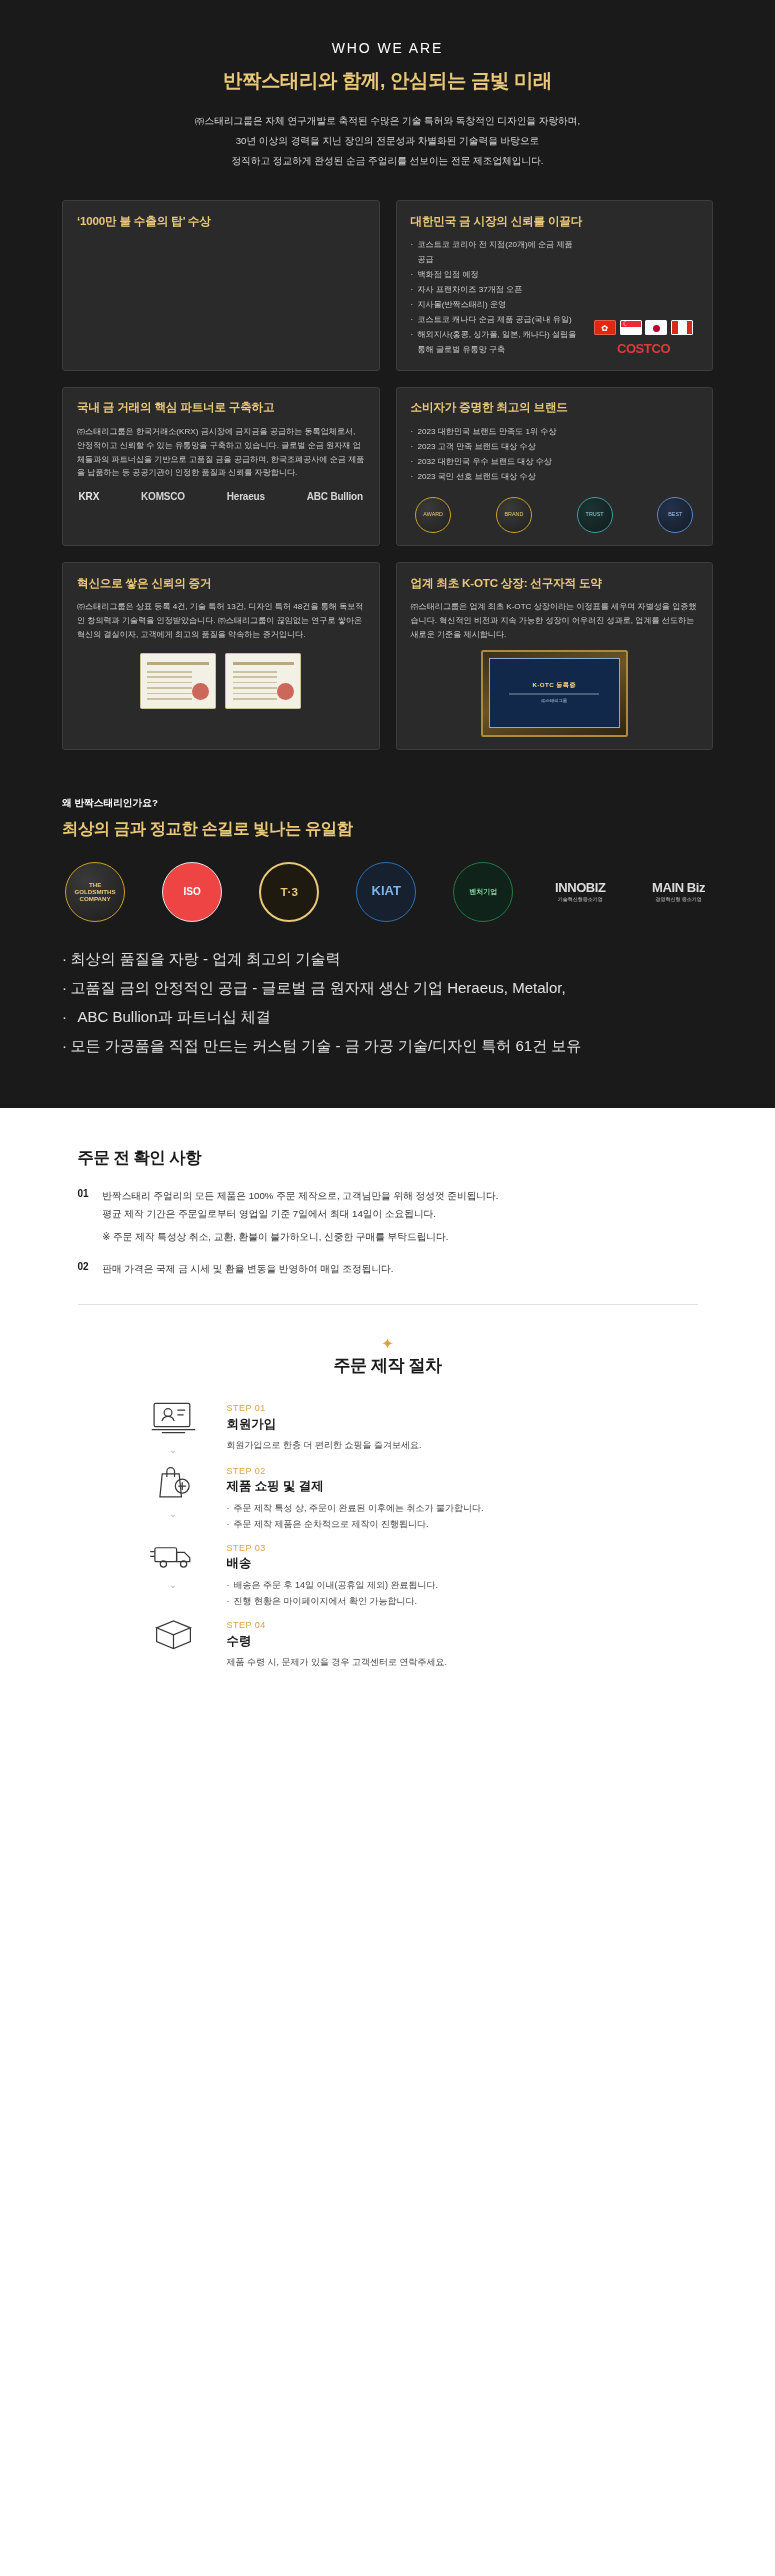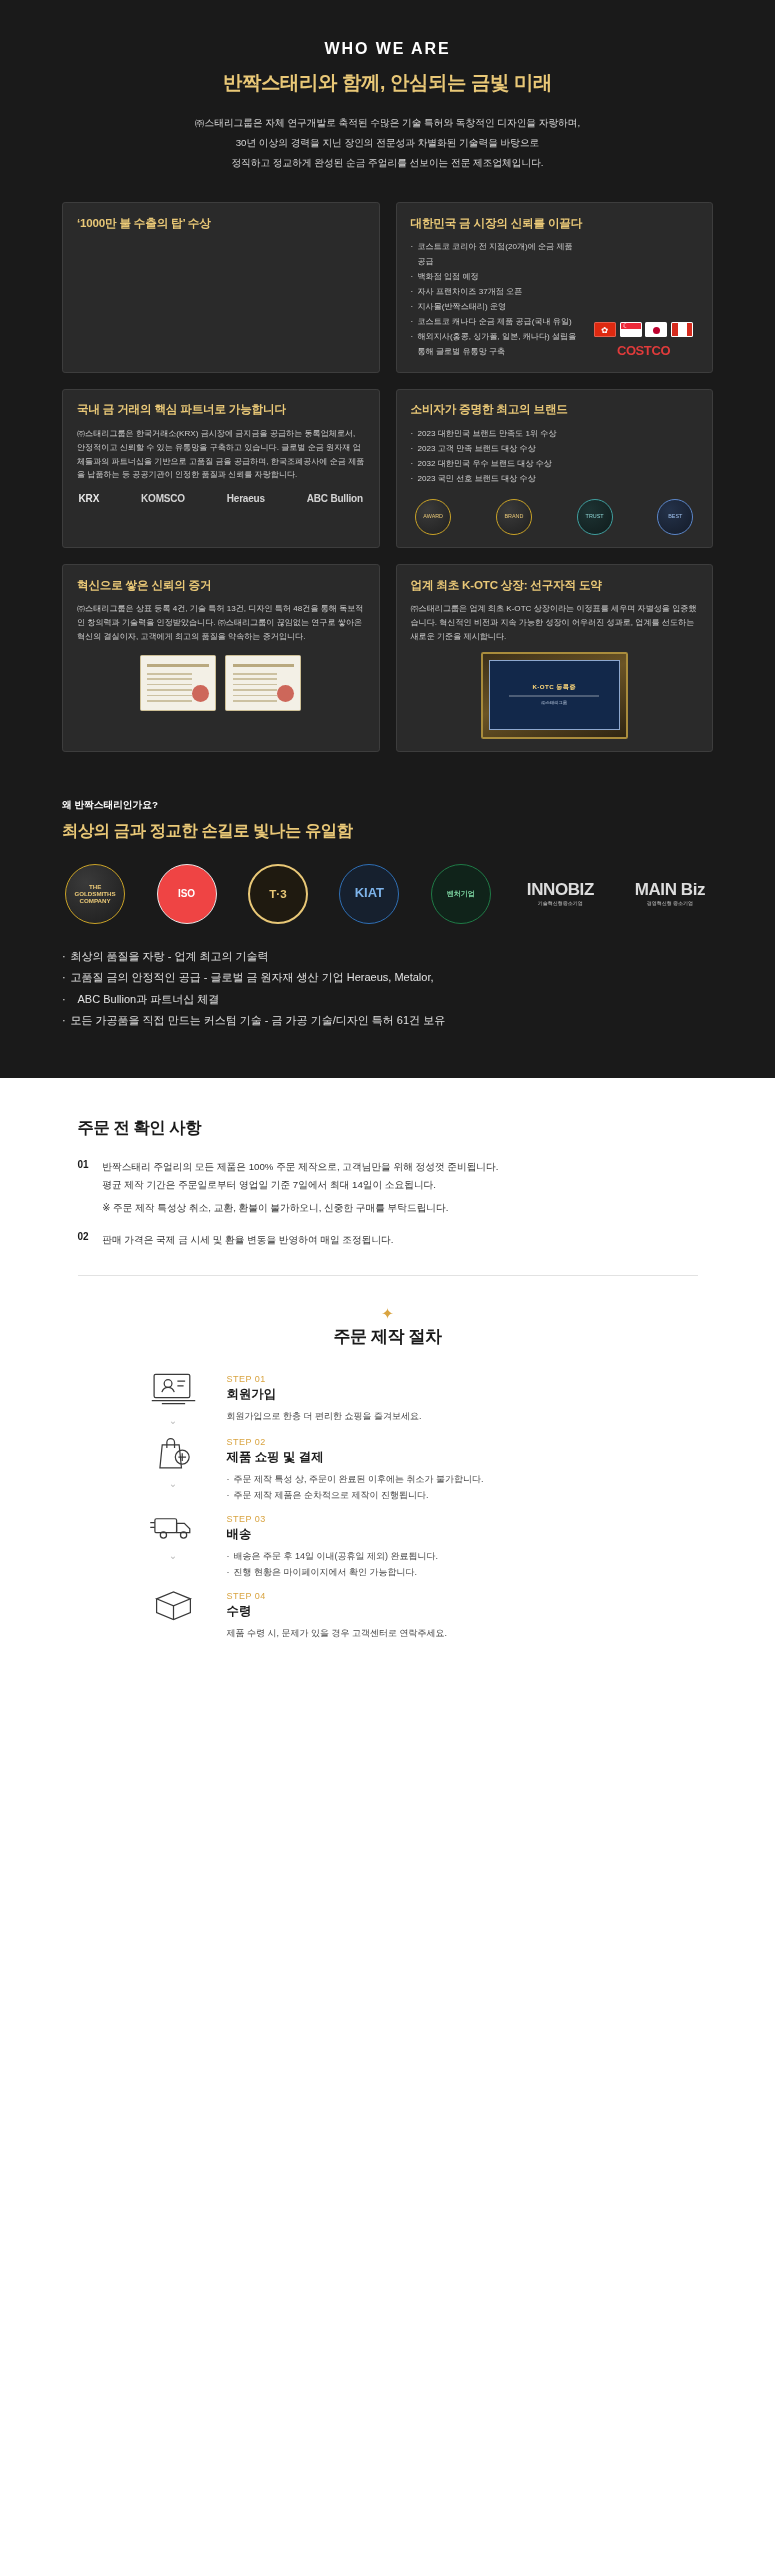--- a/index.html
+++ b/index.html
@@ -11,24 +11,24 @@
   .page { width: 775px; position: relative; }
 
   
   .dark {
     background: #1a1a1a;
     color: #ffffff;
     padding: 40px 0 47px 0;
   }
   .hero { text-align: center; }
   .hero-eyebrow {
-    font-size: 16px;
+    font-size: 14px;
     letter-spacing: 1.9px;
     color: #ffffff;
-    font-weight: 700;
+    font-weight: 400;
     margin-bottom: 11px;
   }
   .hero-title {
     font-size: 19.4px;
     font-weight: 700;
     color: #e9c877;
     letter-spacing: -0.4px;
     margin-bottom: 17px;
   }
   .hero-desc {
@@ -273,26 +273,26 @@
   }
   .badge.b1 { border: 1.6px solid #c9a227; color: #e9c877; background: radial-gradient(circle at 35% 30%, #3a3a3a, #1c1c1c); }
   .badge.b2 { border: 1.6px solid #e6e6e6; color: #ffffff; background: #ef4444; font-size: 10px; }
   .badge.b3 { border: 2.3px solid #e9c877; color: #e9c877; background: #1f1a10; font-size: 11.6px; }
   .badge.b4 { border: 1.6px solid #2f6fb5; color: #7db3ea; background: #16202e; font-size: 13px; }
   .badge.b5 { border: 1.6px solid #1f7a46; color: #7ed6a3; background: #10231a; font-size: 7px; }
   .badge.flat {
     width: auto; height: auto; border-radius: 0; border: 0; background: none;
     flex-direction: column; gap: 1.6px;
   }
-  .badge.flat .bmain { font-size: 17px; font-weight: 700; color: #dcdcdc; letter-spacing: -0.4px; }
+  .badge.flat .bmain { font-size: 13px; font-weight: 700; color: #dcdcdc; letter-spacing: -0.4px; }
   .badge.flat .bsub { font-size: 5px; color: #9a9a9a; }
 
   .why-list { list-style: none; }
   .why-list li {
-    font-size: 11px;
+    font-size: 15px;
     line-height: 1.95;
     color: #e2e2e2;
     padding-left: 8.5px;
     position: relative;
   }
   .why-list li:before { content: "·"; position: absolute; left: 0; }
 
   
   .light { background: #ffffff; padding: 39px 0 0 0; }
   .lwrap { width: 620px; margin: 0 auto; }
@@ -395,21 +395,21 @@
               <div class="flag flag-ca"></div>
             </div>
             <div class="costco">
               <span>COSTCO</span>
             </div>
           </div>
         </div>
       </div>
 
       <div class="card">
-        <div class="card-title">국내 금 거래의 핵심 파트너로 가능합니다</div>
+        <div class="card-title">국내 금 거래의 핵심 파트너로 구축하고</div>
         <div class="card-text">
           <p>㈜스태리그룹은 한국거래소(KRX) 금시장에 금지금을 공급하는 동록업체로서, 안정적이고 신뢰할 수 있는 유통망을 구축하고 있습니다. 글로벌 순금 원자재 업체들과의 파트너십을 기반으로 고품질 금을 공급하며, 한국조폐공사에 순금 제품을 납품하는 등 공공기관이 인정한 품질과 신뢰를 자랑합니다.</p>
         </div>
         <div class="art-partners">
           <span class="plogo">KRX</span>
           <span class="plogo small">KOMSCO</span>
           <span class="plogo small">Heraeus</span>
           <span class="plogo small">ABC Bullion</span>
         </div>
       </div>

